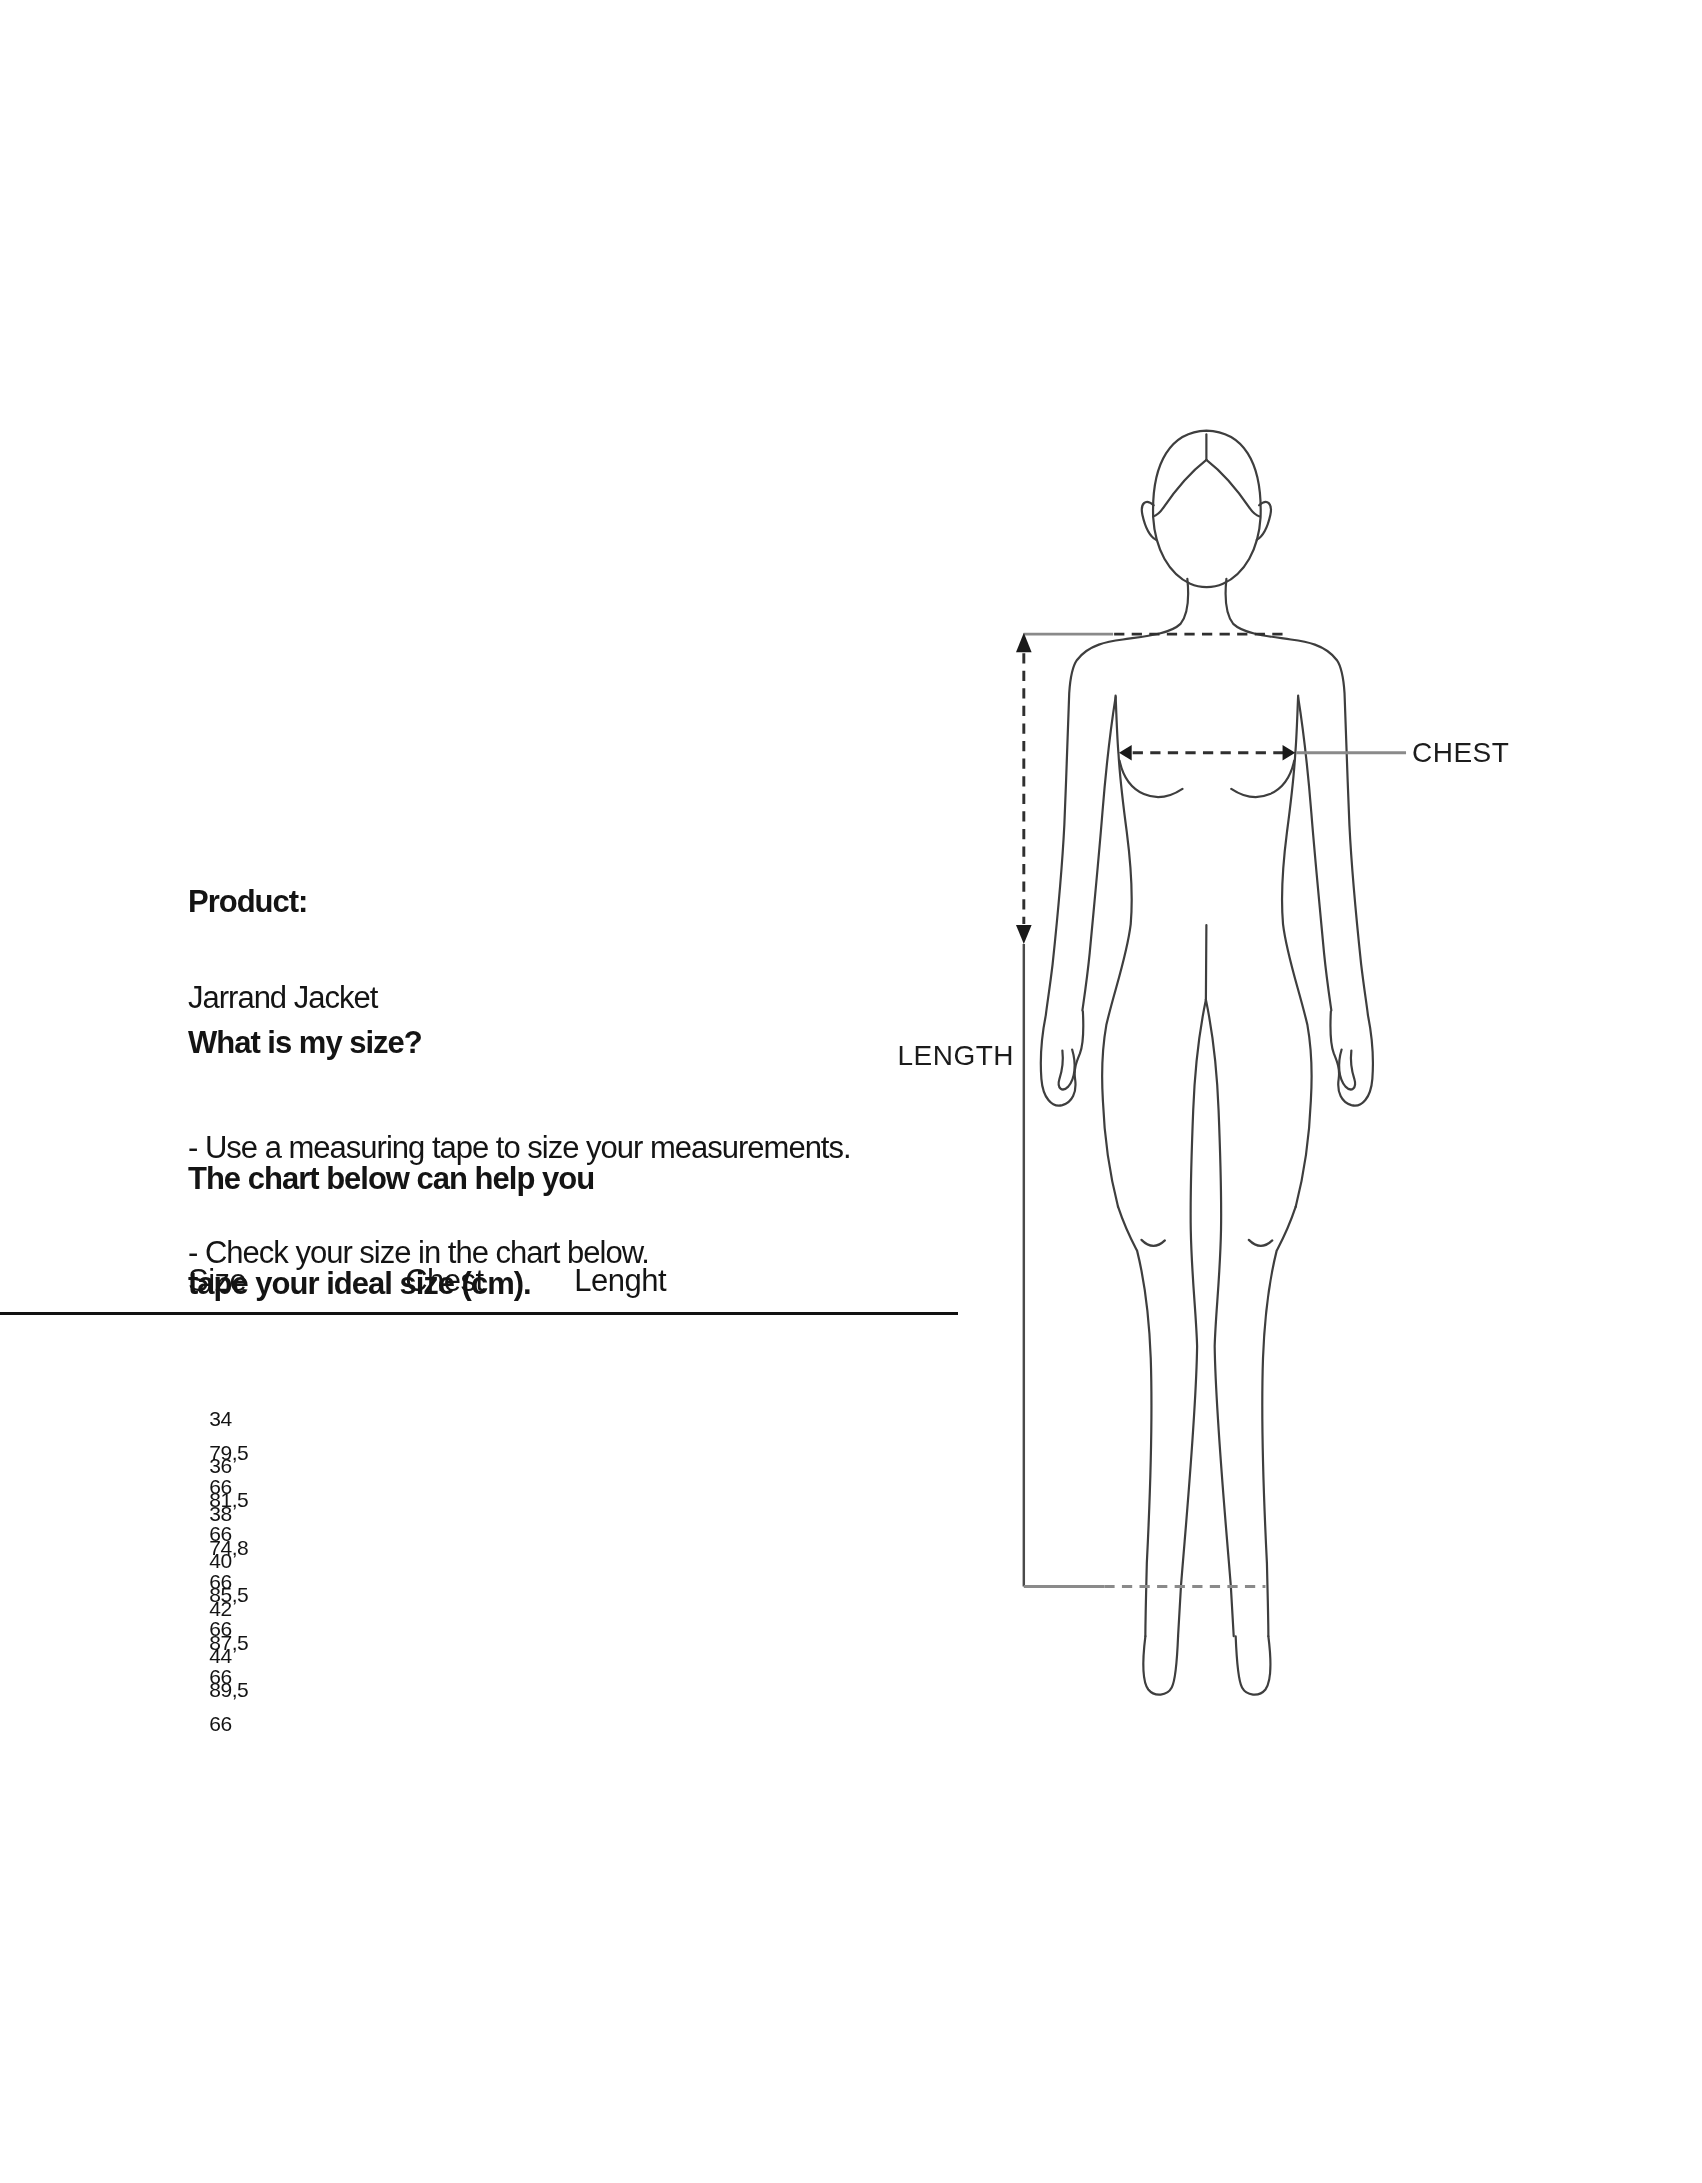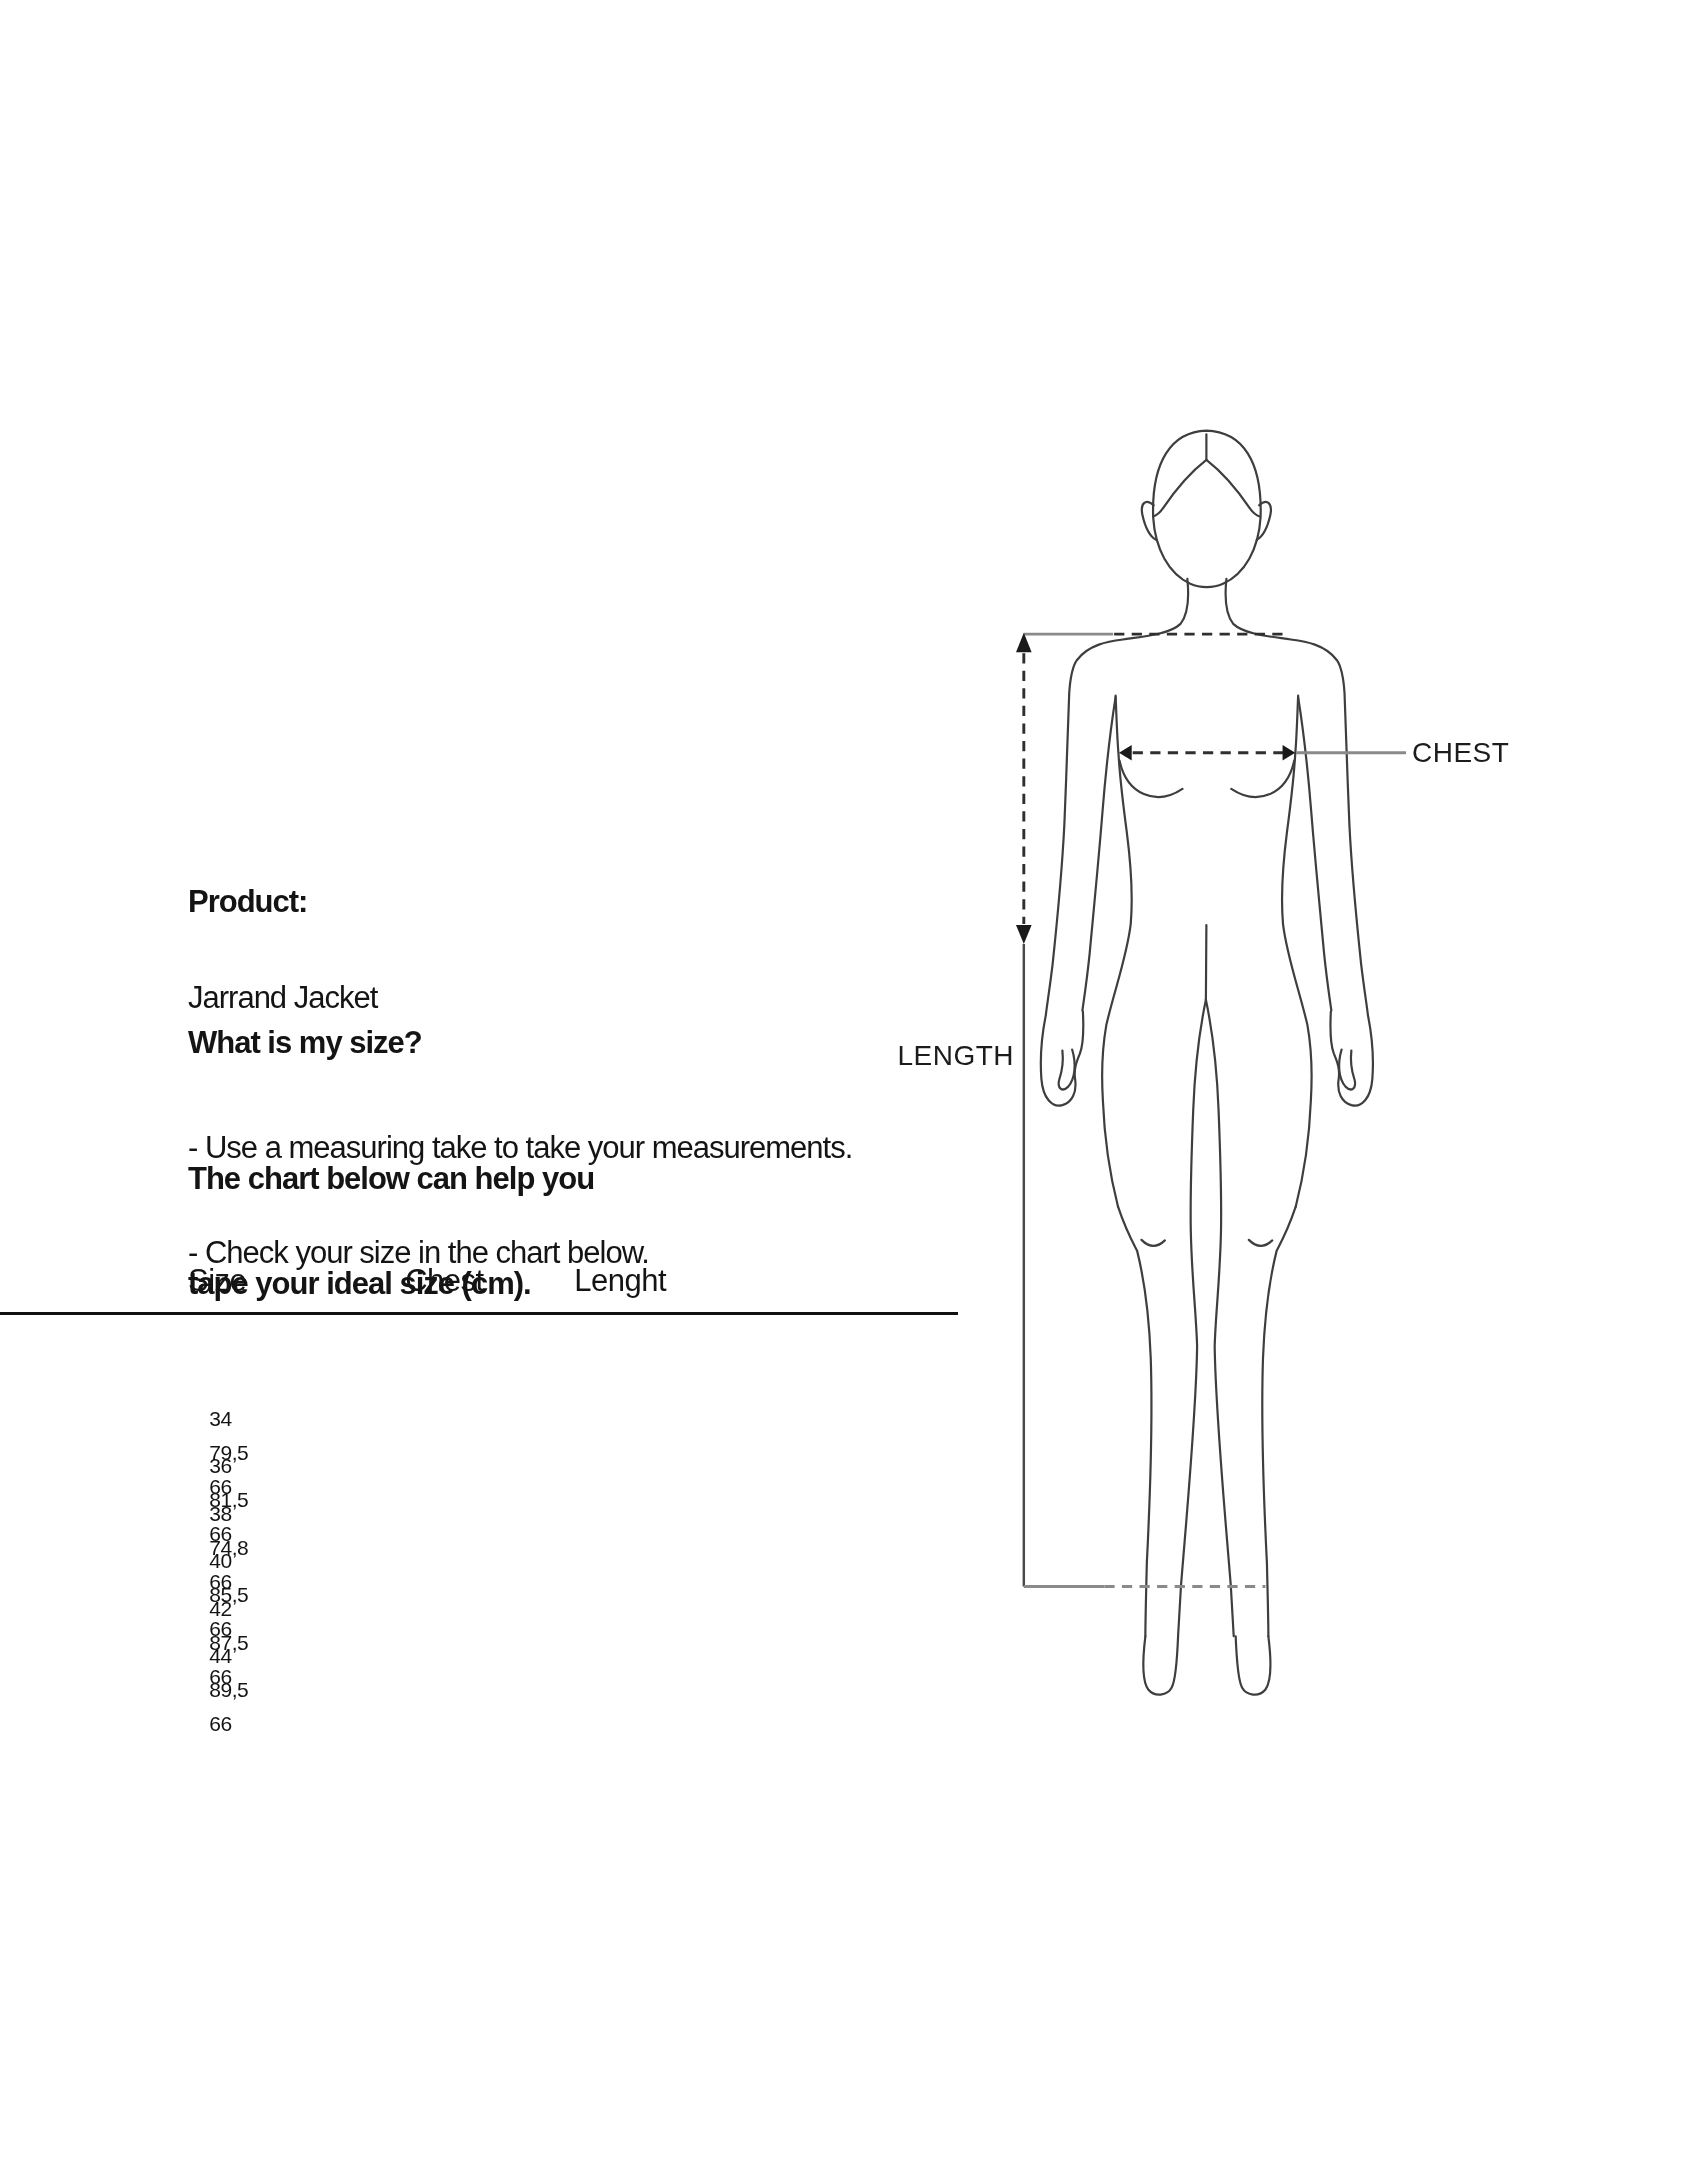--- a/index.html
+++ b/index.html
@@ -90,21 +90,21 @@
   <div class="abs mlabel length-label">LENGTH</div>
   <div class="abs mlabel chest-label">CHEST</div>
 
   <div class="abs txt product-block">
     <div class="bold">Product:</div>
     <div>Jarrand Jacket</div>
   </div>
 
   <div class="abs txt whatsize-block">
     <div class="bold">What is my size?</div>
-    <div>- Use a measuring take to take your measurements.</div>
+    <div>- Use a measuring tape to size your measurements.</div>
     <div>- Check your size in the chart below.</div>
   </div>
 
   <div class="abs txt bold chartnote-block">
     <div>The chart below can help you</div>
     <div>tape your ideal size (cm).</div>
   </div>
 
   <div class="abs table-header">
     <span class="col c1">Size</span>

